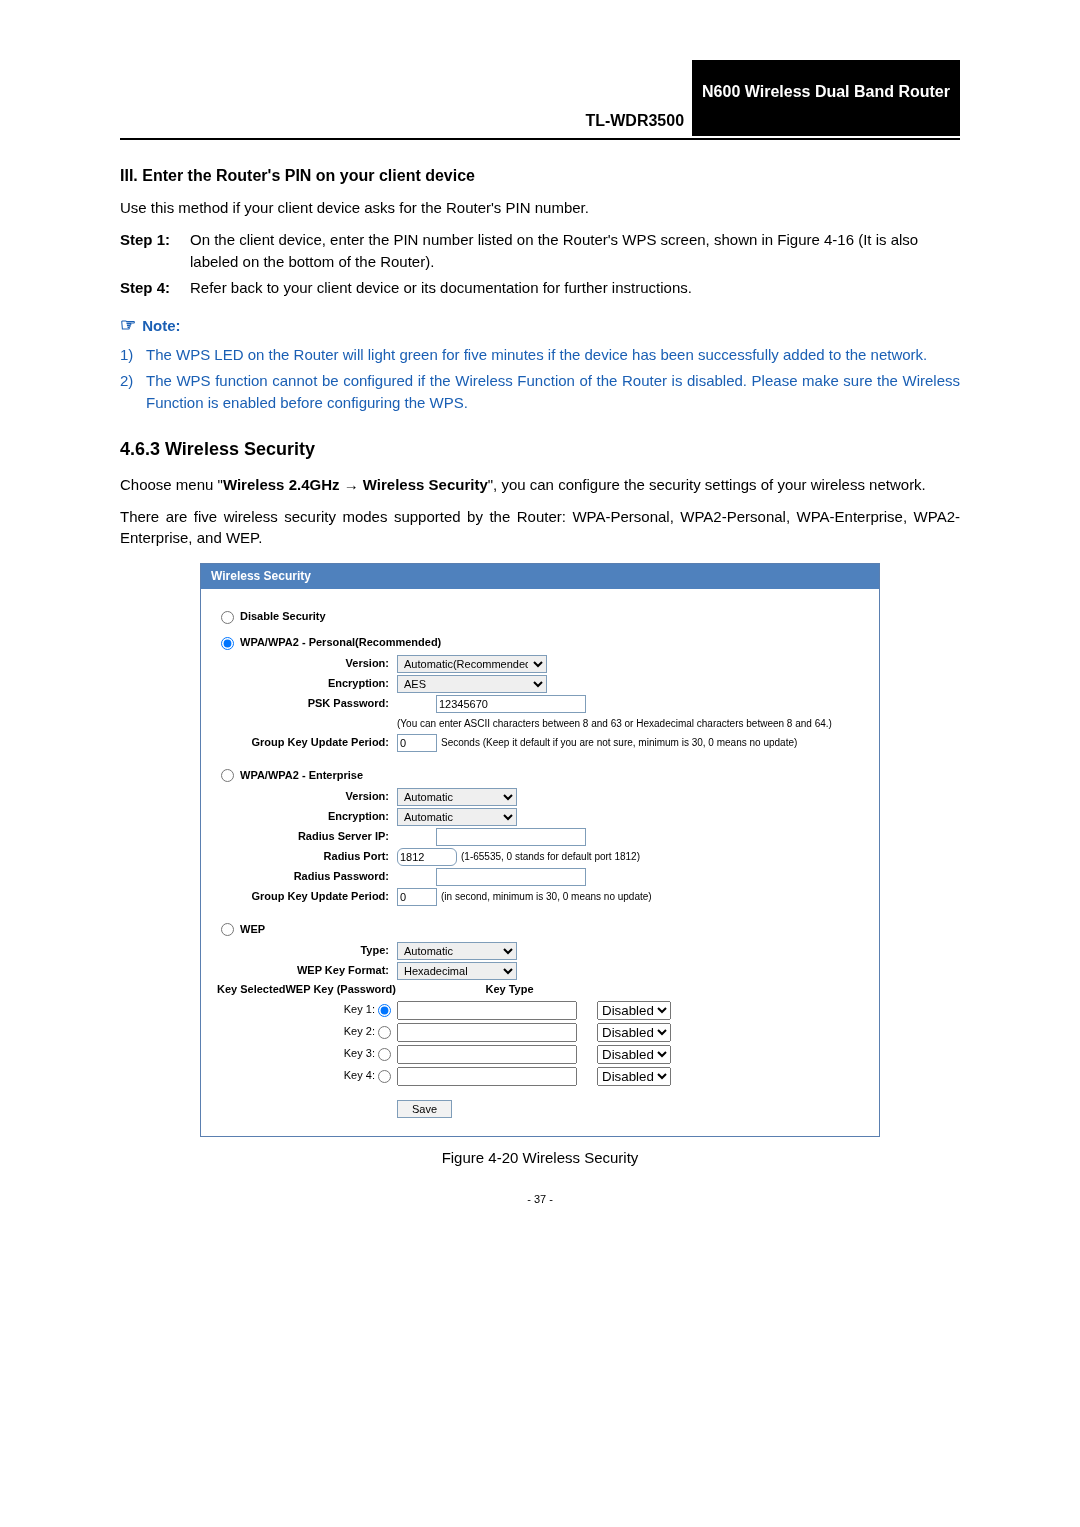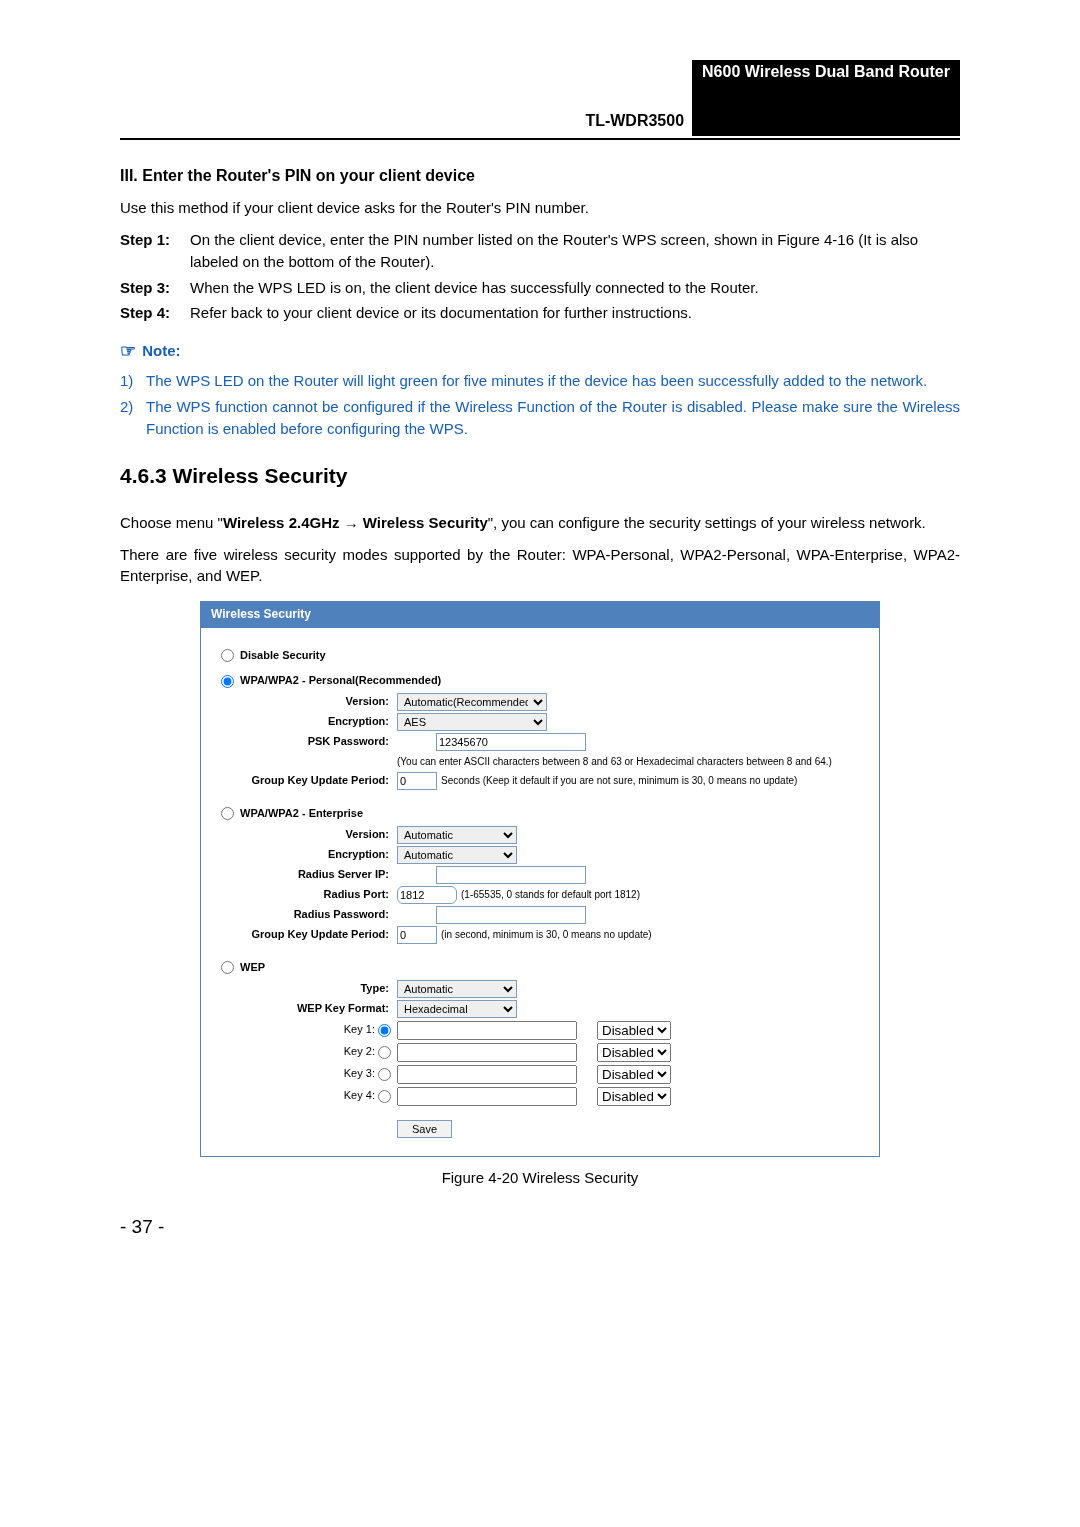--- a/index.html
+++ b/index.html
@@ -19,23 +19,23 @@
     margin-bottom: 24px;
     text-align: right;
   }
   .header-inner {
     display: inline-flex;
     align-items: stretch;
     font-weight: bold;
     font-size: 16px;
   }
   .model { padding: 4px 8px; margin-top: 45px; }
-  .prod  { background:#000; color:#fff; padding:0 10px; }
+  .prod  { background:#000; color:#fff; padding:20px 10px; }
   h3 { font-size: 16px; font-weight: bold; margin: 14px 0 10px; }
-  h2 { font-size: 21px; font-weight: bold; margin: 22px 0 20px; }
+  h2 { font-size: 18px; font-weight: bold; margin: 22px 0 12px; }
   p  { margin: 10px 0; }
   ol.steps { list-style: none; margin: 8px 0; }
   ol.steps li { display:flex; margin: 4px 0; }
   .step-label { font-weight: bold; min-width: 70px; }
   .note-head { color:#1a5fb4; font-weight:bold; margin: 14px 0 6px; display:flex; align-items:center; gap:6px; }
   .note-head .hand { font-size:18px; }
   ol.notes { list-style: none; margin: 0 0 14px; }
   ol.notes li { color:#1a5fb4; display:flex; margin:4px 0; text-align: justify; }
   ol.notes .num { min-width: 26px; }
   .arrow { font-family: Arial; }
@@ -79,21 +79,21 @@
   .col-type { width:90px; font-weight:bold; }
   .key-row { display:flex; align-items:center; margin:3px 0; }
   .key-row .klbl { width:180px; text-align:right; padding-right:6px; }
   .key-row input[type=radio]{ vertical-align:middle; }
   .save-row { margin-top:14px; }
   .save-btn {
     border:1px solid #7f9db9; background:#f2f2f2;
     padding:2px 14px; font-size:11px; font-family:inherit;
   }
   .fig-caption { text-align:center; margin: 10px 0 24px; font-size:15px; }
-  .page-num { text-align:left; font-size:19px; margin-top:8px; }
+  .page-num { text-align:center; font-size:11px; margin-top:8px; }
   .just { text-align: justify; }
 </style>
 </head>
 <body>
 
 <div class="header-bar">
   <div class="header-inner">
     <span class="model">TL-WDR3500</span>
     <span class="prod">N600 Wireless Dual Band Router</span>
   </div>
@@ -101,24 +101,20 @@
 
 <h3>III.  Enter the Router's PIN on your client device</h3>
 <p>Use this method if your client device asks for the Router's PIN number.</p>
 
 <ol class="steps">
   <li>
       <span class="step-label">Step 1:</span>
       <span>On the client device, enter the PIN number listed on the Router's WPS screen, shown in Figure 4-16 (It is also labeled on the bottom of the Router).</span>
     </li>
   <li>
-      <span class="step-label">Step 3:</span>
-      <span>When the WPS LED is on, the client device has successfully connected to the Router.</span>
-    </li>
-  <li>
       <span class="step-label">Step 4:</span>
       <span>Refer back to your client device or its documentation for further instructions.</span>
     </li>
 </ol>
 
 <div class="note-head">
   <span class="hand">☞</span>
   <span>Note:</span>
 </div>
 <ol class="notes">
@@ -211,20 +207,25 @@
     <div class="field">
       <span class="lbl">Type:</span>
       <select class="sel-med"><option>Automatic</option></select>
     </div>
     <div class="field">
       <span class="lbl">WEP Key Format:</span>
       <select class="sel-med"><option>Hexadecimal</option></select>
     </div>
 
     <div class="keytable">
+      <div class="hdrow">
+        <span class="lbl">Key Selected</span>
+        <span class="col-pass">WEP Key (Password)</span>
+        <span class="col-type">Key Type</span>
+      </div>
       <div class="key-row">
         <span class="klbl"><span>Key 1:</span> <input type="radio" name="wepkey" checked="" style=""></span>
         <input type="text" class="inp-key" style="">
         <span style="width:20px"></span>
         <select><option>Disabled</option></select>
       </div>
       <div class="key-row">
         <span class="klbl"><span>Key 2:</span> <input type="radio" name="wepkey" style=""></span>
         <input type="text" class="inp-key" style="">
         <span style="width:20px"></span>

